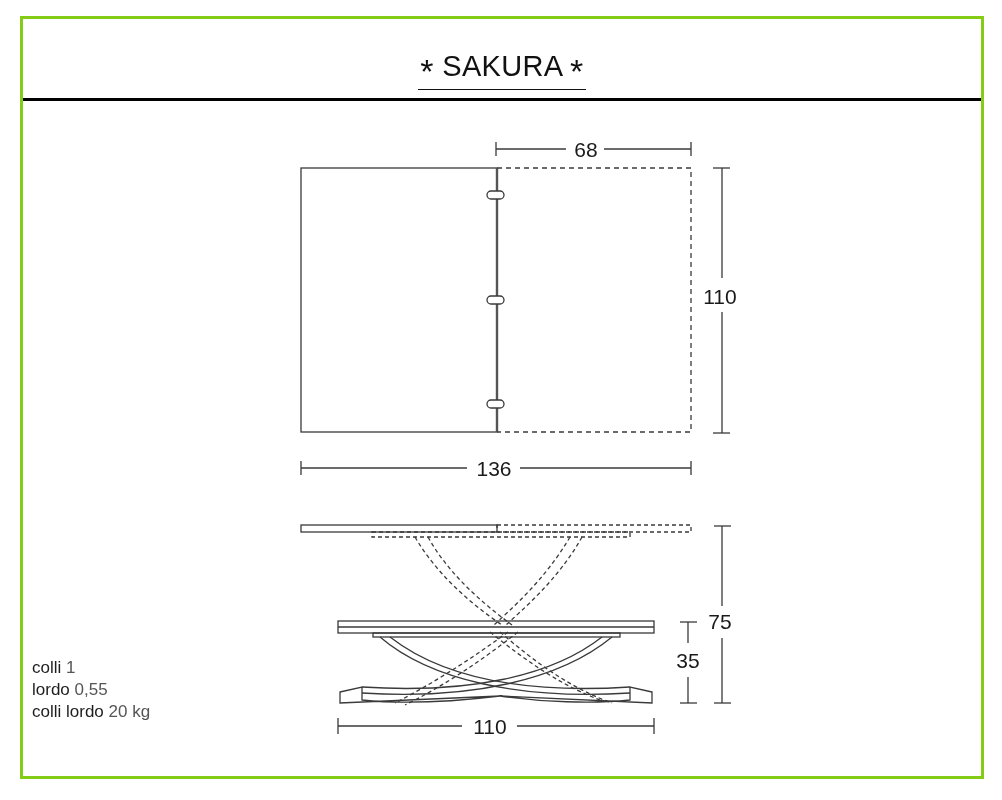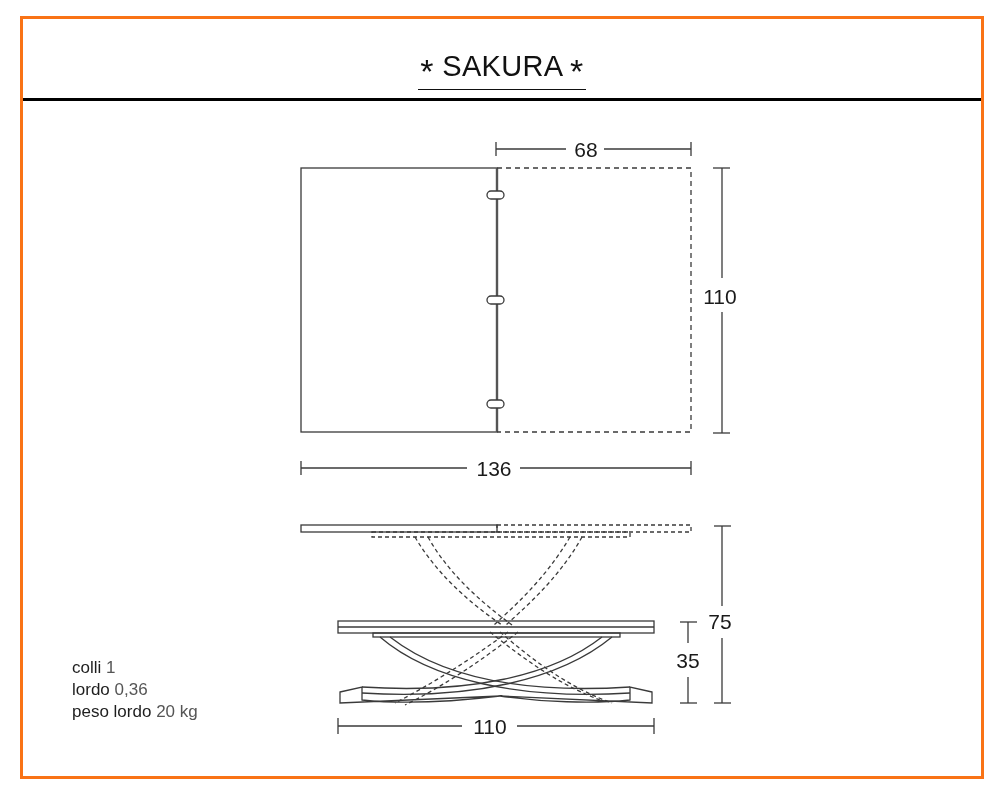--- a/index.html
+++ b/index.html
@@ -1,29 +1,29 @@
 <!DOCTYPE html>
 <html><head>
 <meta charset="utf-8">
 <style>
   html, body { margin:0; padding:0; background:#ffffff; }
   body { width:1002px; height:800px; position:relative; overflow:hidden;
          font-family:"Liberation Sans", sans-serif; color:#1a1a1a; }
   .frame { position:absolute; left:20px; top:16px; width:958px; height:757px;
-           border:3px solid #f97316; }
+           border:3px solid #84cc16; }
   .header { position:absolute; left:0; top:0; width:958px; height:79px;
             border-bottom:3px solid #000; }
   .title { position:absolute; left:0; right:0; top:26px; text-align:center;
            font-size:29px; color:#111; letter-spacing:0.3px; }
   .title-wrap { display:inline-block; padding:0 2px 5px 2px; border-bottom:1.5px solid #111; }
   .star { font-size:34px; position:relative; top:7px; }
   .drawing { position:absolute; left:0; top:0; }
   .dim-label { font-family:"Liberation Sans", sans-serif; font-size:21px; fill:#1a1a1a; }
   .specs { position:absolute; left:32px; top:657px; font-size:17px; line-height:22px; color:#1e1e1e; }
-  .specs .k { color:#1e1e1e;margin-left:40px; }
+  .specs .k { color:#1e1e1e; }
   .specs .v { color:#555555; }
 </style>
 </head>
 <body>
 
 <div class="frame">
   <div class="header">
     <div class="title">
       <span class="title-wrap">
         <span class="star">*</span>
@@ -131,19 +131,19 @@
   <text class="dim-label" x="490" y="734" text-anchor="middle">110</text>
 </svg>
 
 <div class="specs">
   <div>
     <span class="k">colli</span>
     <span class="v">1</span>
   </div>
   <div>
     <span class="k">lordo</span>
-    <span class="v">0,36</span>
+    <span class="v">0,55</span>
   </div>
   <div>
-    <span class="k">peso lordo</span>
+    <span class="k">colli lordo</span>
     <span class="v">20 kg</span>
   </div>
 </div>
 
 </body></html>

